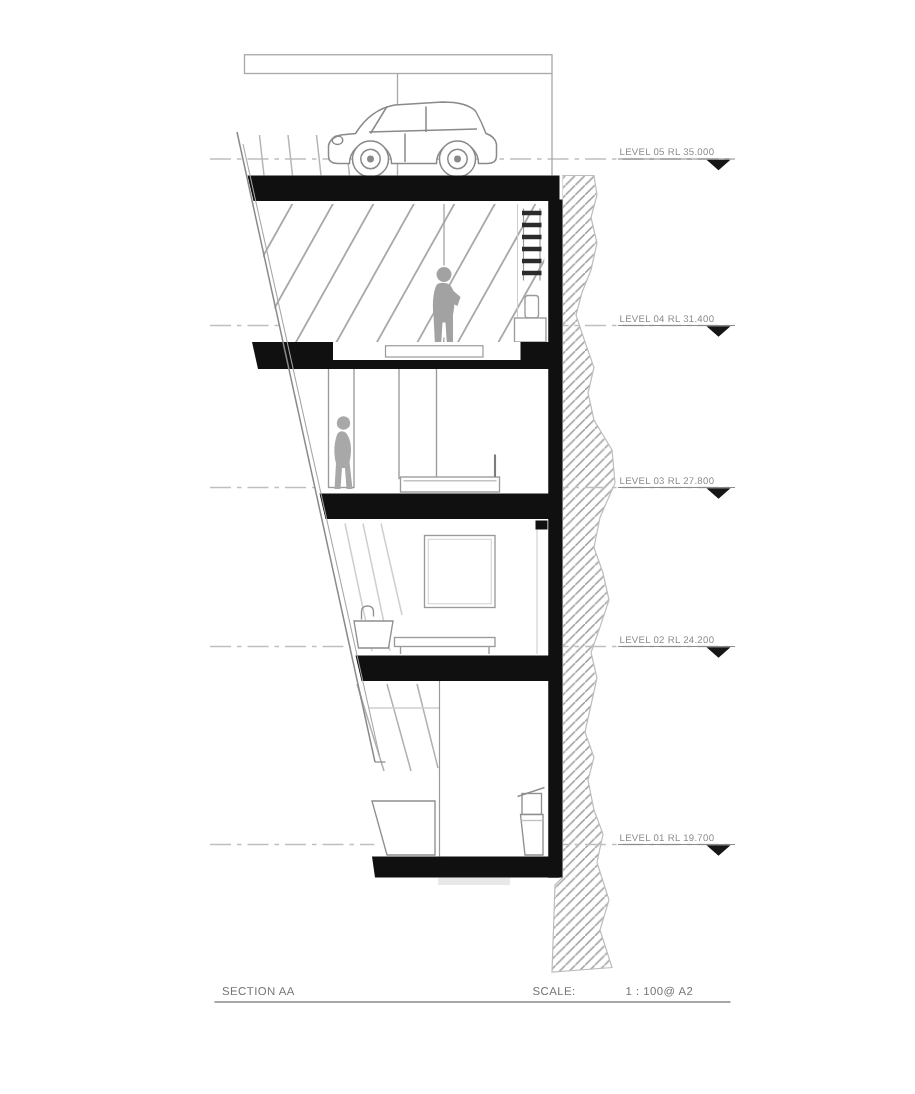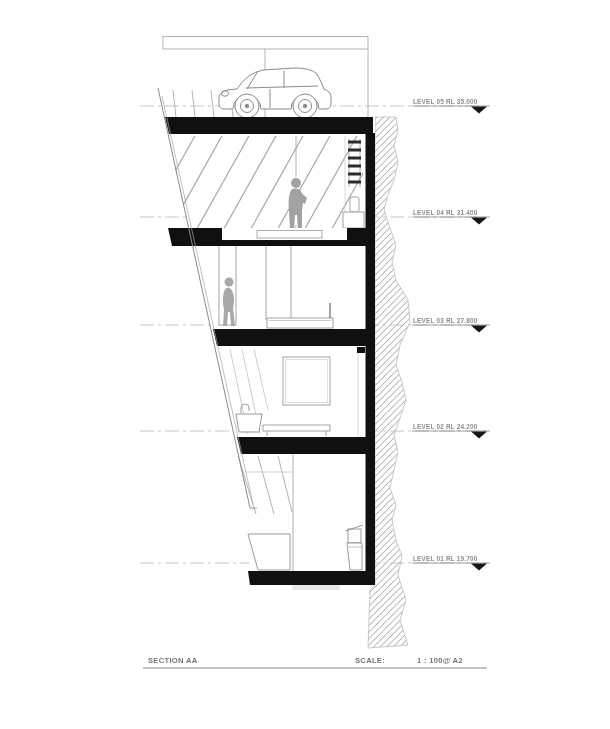--- a/index.html
+++ b/index.html
@@ -2,21 +2,20 @@
 <html><head>
 <meta charset="utf-8">
 <style>
   html,body{margin:0;padding:0;background:#ffffff;}
   .page{
     position:relative;
     width:610px;height:729px;
     background:#ffffff;
     overflow:hidden;
     font-family:"Liberation Sans", sans-serif;
-    font-weight:bold;
   }
   svg{position:absolute;left:0;top:0;}
   text{font-family:"Liberation Sans", sans-serif;}
   .lvl-label{font-size:6.4px;fill:#8d8d8d;letter-spacing:.2px;}
   .foot-label{font-size:7.6px;fill:#757575;letter-spacing:.3px;}
 </style>
 </head>
 <body>
 
 <div class="page">

